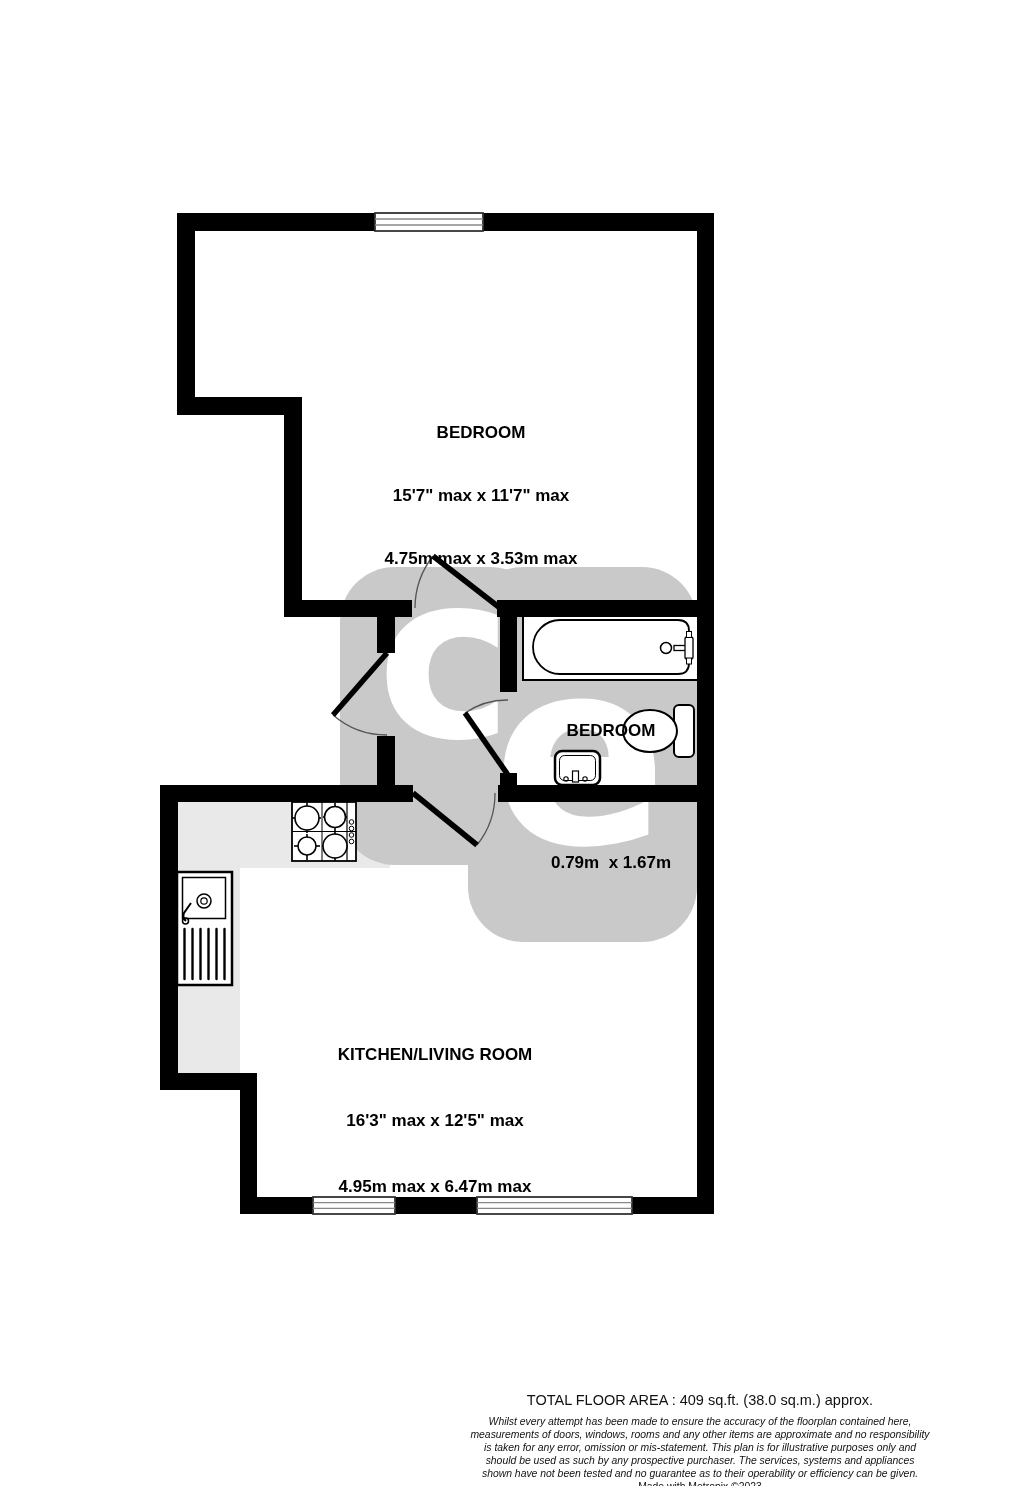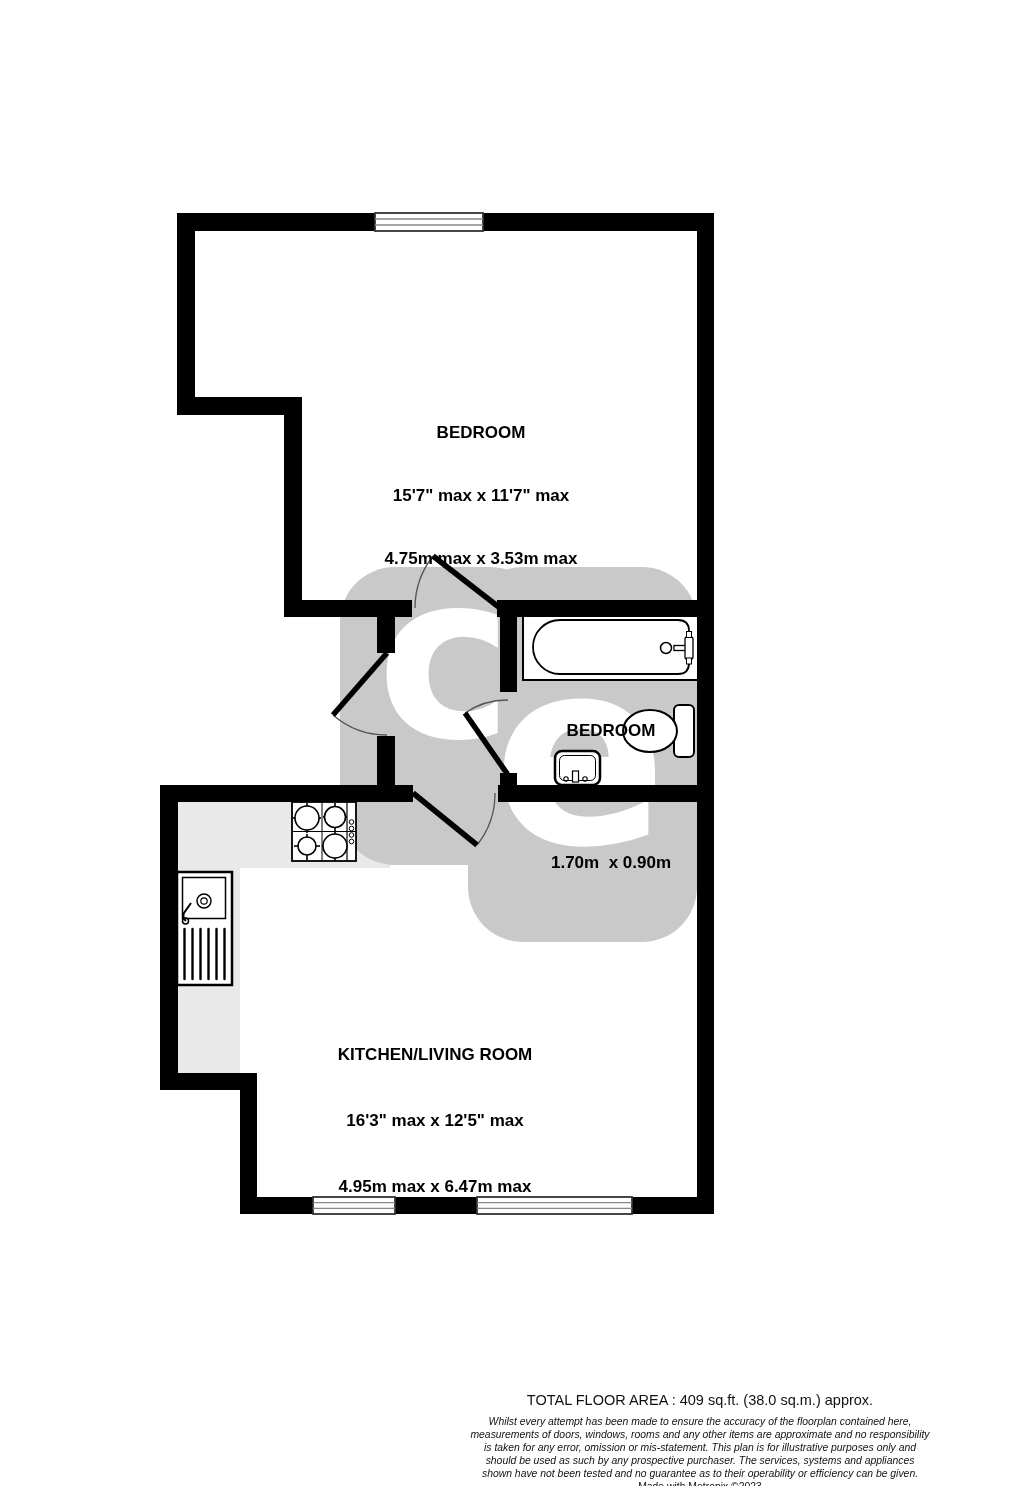--- a/index.html
+++ b/index.html
@@ -172,21 +172,21 @@
 
   <div class="room-label" style="left:481px;top:380px;line-height:21px;">
     <div>BEDROOM</div>
     <div>15'7" max x 11'7" max</div>
     <div>4.75m max x 3.53m max</div>
   </div>
 
   <div class="room-label" style="left:611px;top:676px;">
     <div>BEDROOM</div>
     <div>5'7"  x 5'6"</div>
-    <div>1.70m  x 0.90m</div>
+    <div>0.79m  x 1.67m</div>
   </div>
 
   <div class="room-label" style="left:435px;top:1000px;">
     <div>KITCHEN/LIVING ROOM</div>
     <div>16'3" max x 12'5" max</div>
     <div>4.95m max x 6.47m max</div>
   </div>
 
   <div class="footer-block">
     <div class="footer-total">TOTAL FLOOR AREA : 409 sq.ft. (38.0 sq.m.) approx.</div>

